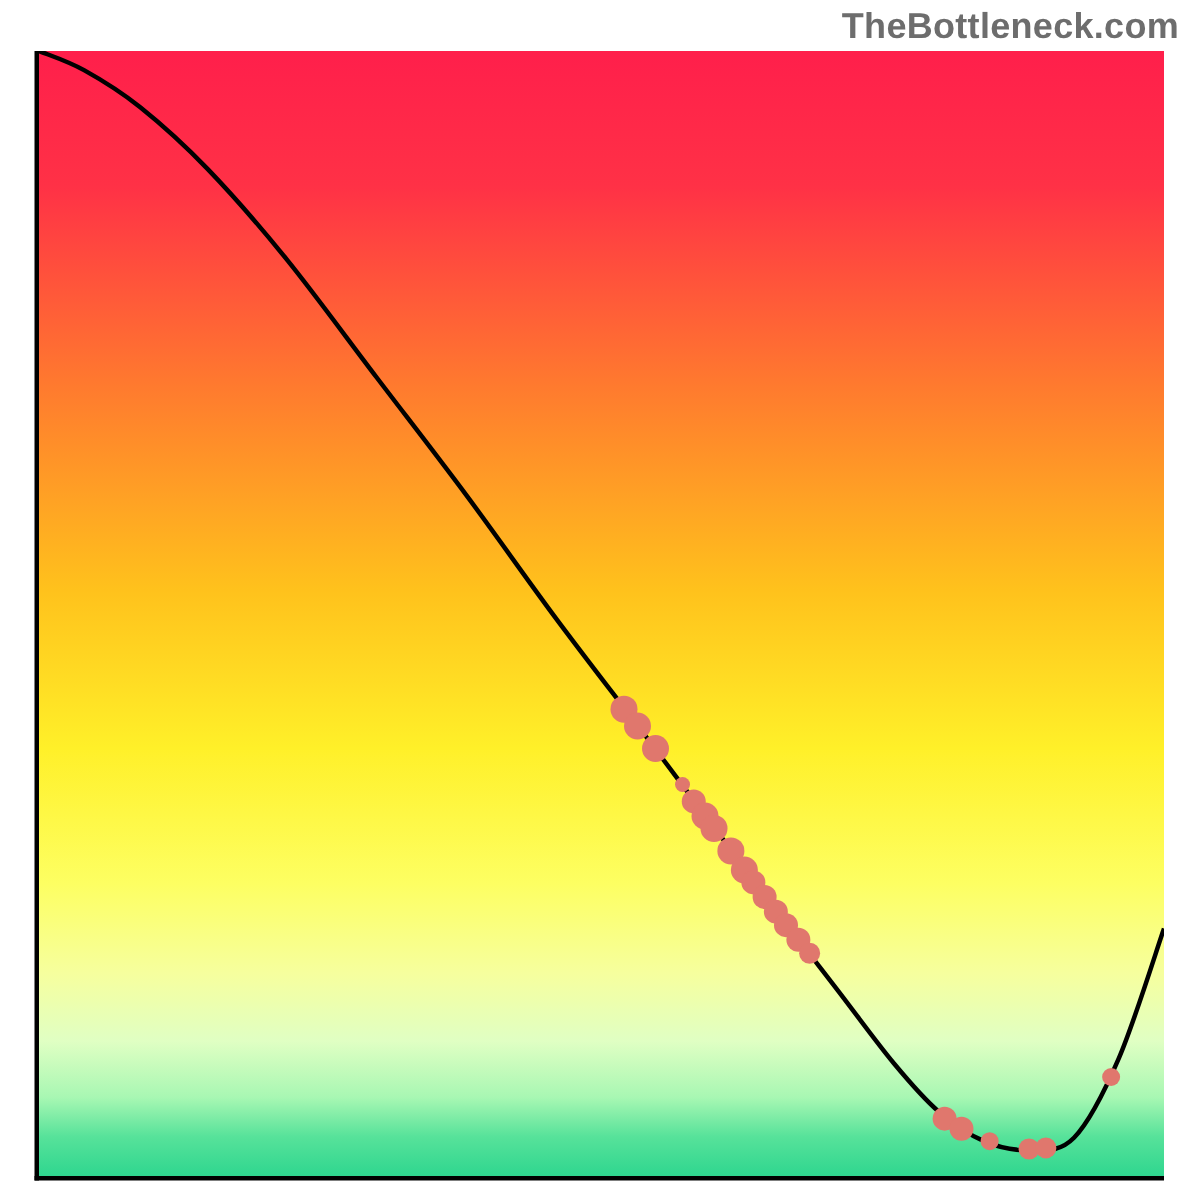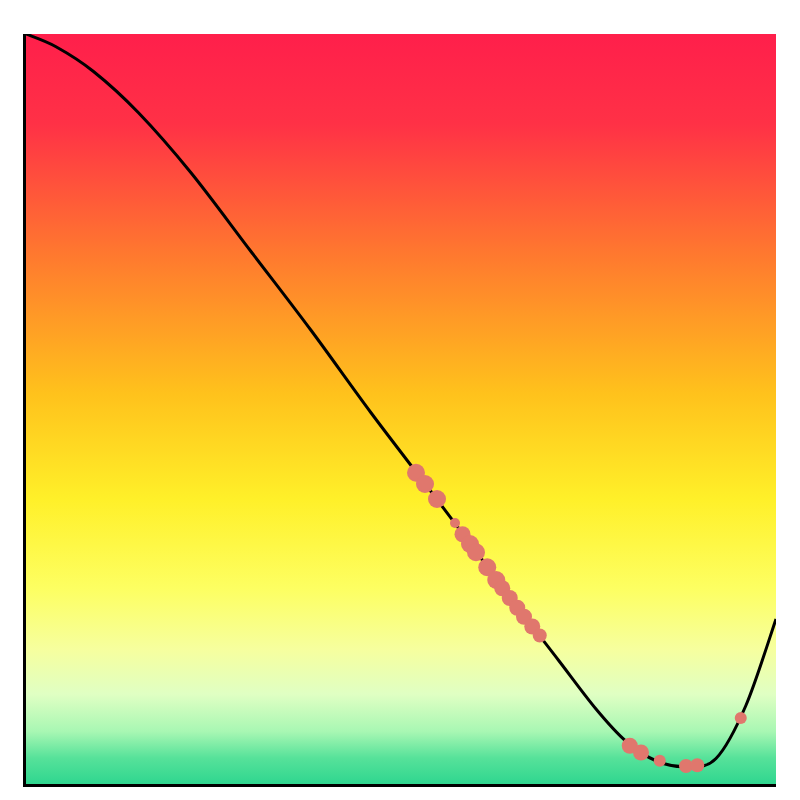--- a/index.html
+++ b/index.html
@@ -51,20 +51,21 @@
   circle.pt {
     fill: #e0776d;
     stroke: #e0776d;
     stroke-width: 0;
   }
 </style>
 </head>
 <body>
 <div class="wrap">
 
+<div class="watermark">TheBottleneck.com</div>
 
 <div class="plot-frame">
 
   <svg class="bg" viewBox="0 0 750 750" preserveAspectRatio="none">
     <defs>
       <linearGradient id="grad" x1="0" y1="0" x2="0" y2="1">
             <stop offset="0.00%" stop-color="#ff1f4b"></stop>
             <stop offset="12.00%" stop-color="#ff3146"></stop>
             <stop offset="30.00%" stop-color="#ff7b2e"></stop>
             <stop offset="48.00%" stop-color="#ffc21c"></stop>

